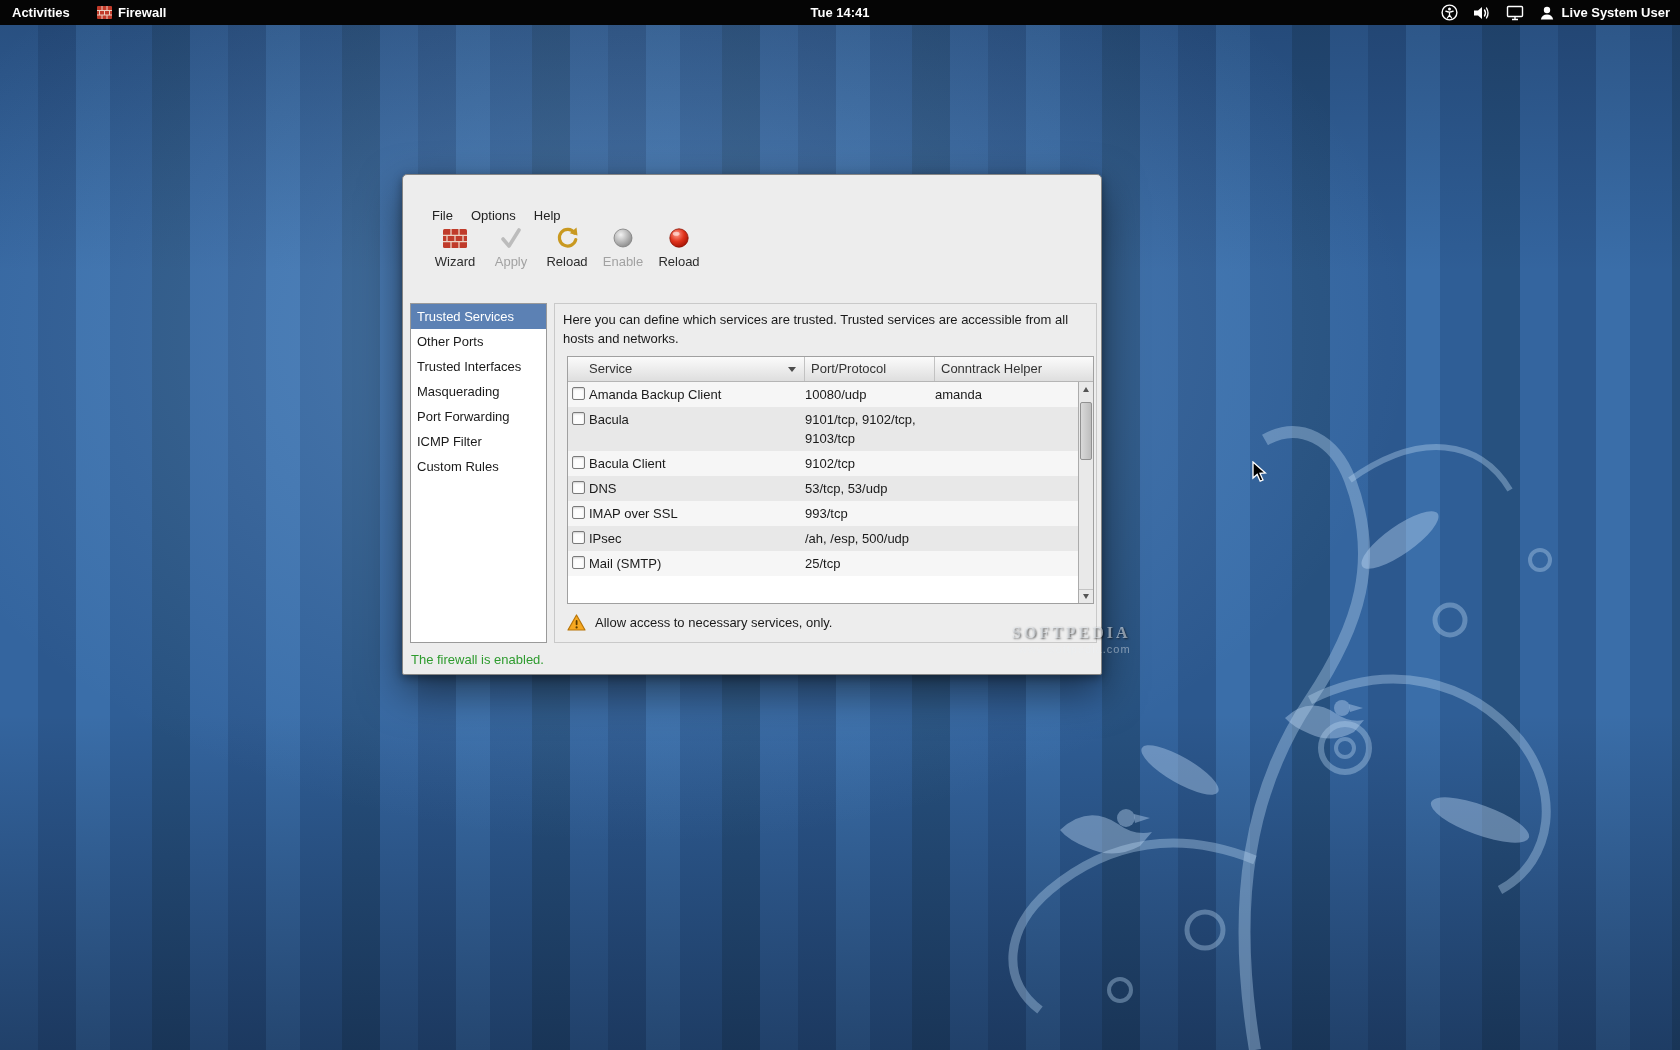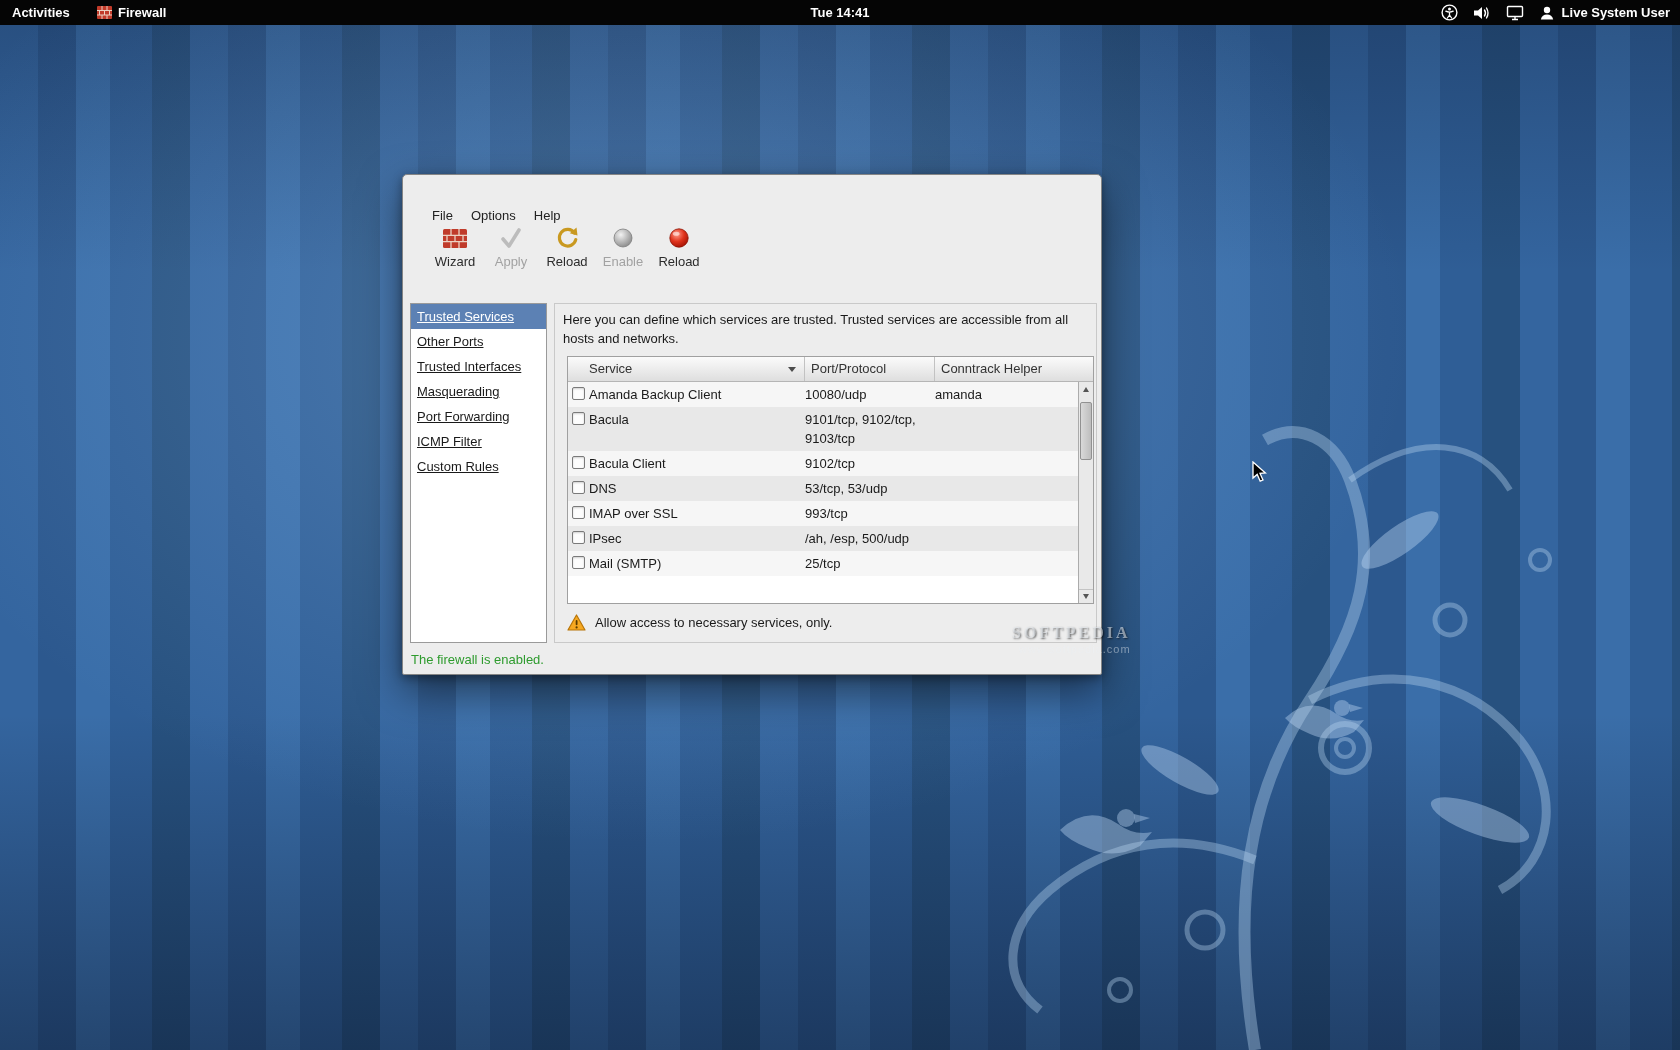--- a/index.html
+++ b/index.html
@@ -70,21 +70,21 @@
   }
   .tbtn { width:56px; display:flex; flex-direction:column; align-items:center; gap:4px; padding-top:4px; border-radius:3px; }
   .tbtn .lbl { font-size:13px; color:#2c2c2c; }
   .tbtn.disabled .lbl { color:#a2a2a2; }
   .tbtn .ic { height:24px; display:flex; align-items:center; justify-content:center; }
 
   .sidebar {
     position:absolute; left:7px; top:128px; width:137px; height:340px;
     background:#ffffff; border:1px solid #9a9a9a;
   }
-  .side-item { height:25px; line-height:25px; padding-left:6px; color:#1a1a1a; white-space:nowrap; overflow:hidden;text-decoration:underline; }
+  .side-item { height:25px; line-height:25px; padding-left:6px; color:#1a1a1a; white-space:nowrap; overflow:hidden; }
   .side-item.selected { background:#5c81b4; color:#ffffff; }
 
   .mainframe {
     position:absolute; left:151px; top:128px; width:543px; height:340px;
     border:1px solid #c9c9c9; background:#ededed;
   }
   .desc { position:absolute; left:8px; top:6px; width:527px; line-height:19px; color:#1a1a1a; }
 
   .svc-table {
     position:absolute; left:12px; top:52px; width:527px; height:248px;

